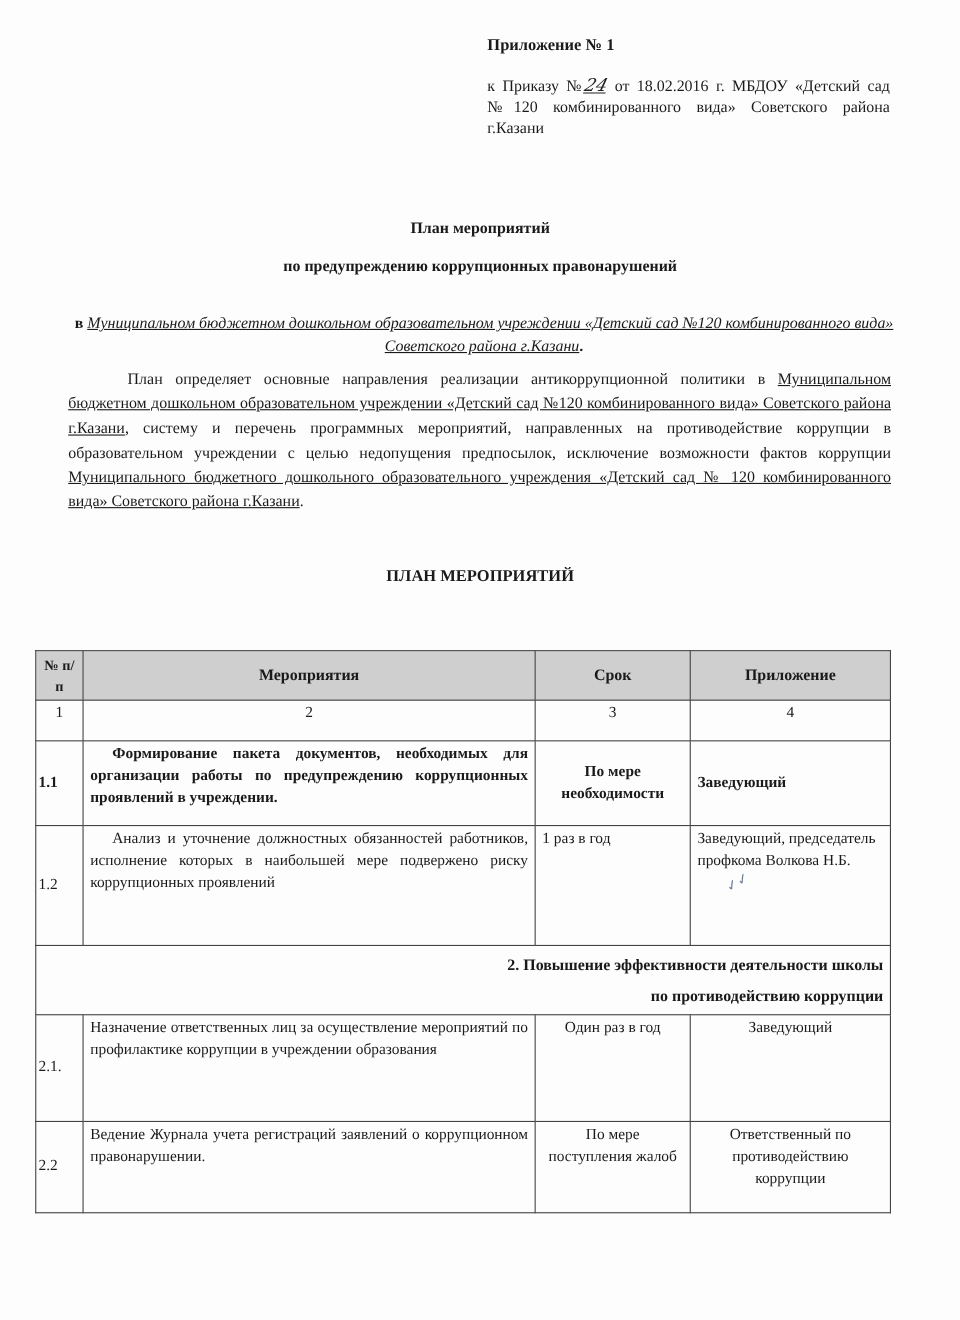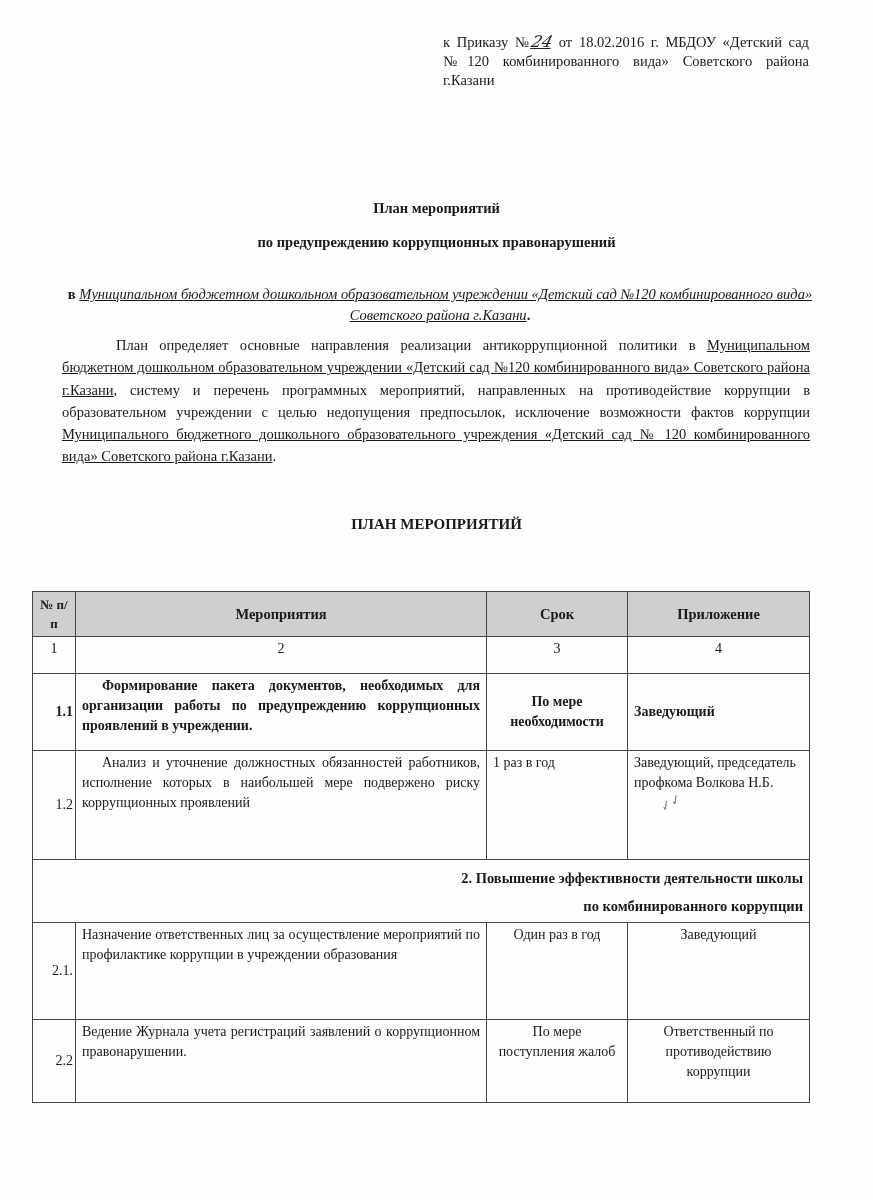--- a/index.html
+++ b/index.html
@@ -26,39 +26,40 @@
   .plan-upper { position: absolute; left: 0; width: 873px; top: 516px; text-align: center; font-weight: bold; font-size: 15px; }
 
   table.plan {
     position: absolute; left: 32px; top: 591px; width: 777px; border-collapse: collapse;
     font-size: 14px; line-height: 20px; table-layout: fixed;
   }
   table.plan td, table.plan th { border: 1px solid #444; vertical-align: top; padding: 2px 6px; }
   table.plan th { background: #cfcfcf; font-weight: bold; text-align: center; vertical-align: middle; height: 40px; font-size: 14.5px; }
   table.plan th.num { font-size: 13px; line-height: 19px; font-family: Liberation Serif, serif; }
   col.c1 { width: 43px; } col.c2 { width: 411px; } col.c3 { width: 141px; } col.c4 { width: 182px; }
-  table.plan td.num { text-align: right; vertical-align: middle; padding: 2px 2px; }
+  table.plan td.num { text-align: left; vertical-align: middle; padding: 2px 2px; }
   td.center { text-align: center; }
   td.justify { text-align: justify; }
   td.indent { text-indent: 20px; }
   tr.colnums td { height: 32px; text-align: center; }
   tr.section td { text-align: center; font-weight: bold; font-size: 14.5px; }
   tr.section1 td { height: 30px; vertical-align: middle; }
   tr.section2 td { height: 56px; padding-top: 4px; line-height: 28px; text-align: right; }
   tr.r11 td { height: 72px; font-weight: bold; }
   tr.r11 td.mid { vertical-align: middle; }
   tr.r12 td { height: 104px; }
   tr.r21 td { height: 92px; }
   tr.r22 td { height: 78px; }
   .sig { display: inline-block; margin-left: 26px; font-style: italic; color: #6b7b9a; font-family: "DejaVu Sans", sans-serif; font-size: 13px; transform: rotate(-30deg); }
 </style>
 </head>
 <body>
 
 <div class="appendix">
+  <div class="title">Приложение № 1</div>
   <div class="body"><span>к Приказу №</span><span class="hand">24</span><span> от 18.02.2016 г. МБДОУ «Детский сад №120 комбинированного вида» Советского района г.Казани</span></div>
 </div>
 
 <div class="plan-title t1">План мероприятий</div>
 <div class="plan-title t2">по предупреждению коррупционных правонарушений</div>
 <div class="org-line"><span class="pre">в </span><span class="org">Муниципальном бюджетном дошкольном образовательном учреждении «Детский сад №120 комбинированного вида» Советского района г.Казани</span><span class="dot">.</span></div>
 
 <div class="intro"><span>План определяет основные направления реализации антикоррупционной политики в </span><span class="u">Муниципальном бюджетном дошкольном образовательном учреждении «Детский сад №120 комбинированного вида» Советского района г.Казани</span><span>, систему и перечень программных мероприятий, направленных на противодействие коррупции в образовательном учреждении с целью недопущения предпосылок, исключение возможности фактов коррупции </span><span class="u">Муниципального бюджетного дошкольного образовательного учреждения «Детский сад № 120 комбинированного вида» Советского района г.Казани</span><span>.</span></div>
 
 <div class="plan-upper">ПЛАН МЕРОПРИЯТИЙ</div>
@@ -91,21 +92,21 @@
   </tr>
   <tr class="r12">
     <td class="num">1.2</td>
     <td class="justify indent">Анализ и уточнение должностных обязанностей работников, исполнение которых в наибольшей мере подвержено риску коррупционных проявлений</td>
     <td>1 раз в год</td>
     <td><span>Заведующий, председатель профкома Волкова Н.Б.</span><span class="sig">✓✓</span></td>
   </tr>
   <tr class="section section2">
     <td colspan="4">
           <div>2. Повышение эффективности деятельности школы</div>
-          <div>по комбинированного коррупции</div>
+          <div>по противодействию коррупции</div>
         </td>
   </tr>
   <tr class="r21">
     <td class="num">2.1.</td>
     <td class="justify">Назначение ответственных лиц за осуществление мероприятий по профилактике коррупции в учреждении образования</td>
     <td class="center">Один раз в год</td>
     <td class="center">Заведующий</td>
   </tr>
   <tr class="r22">
     <td class="num">2.2</td>

